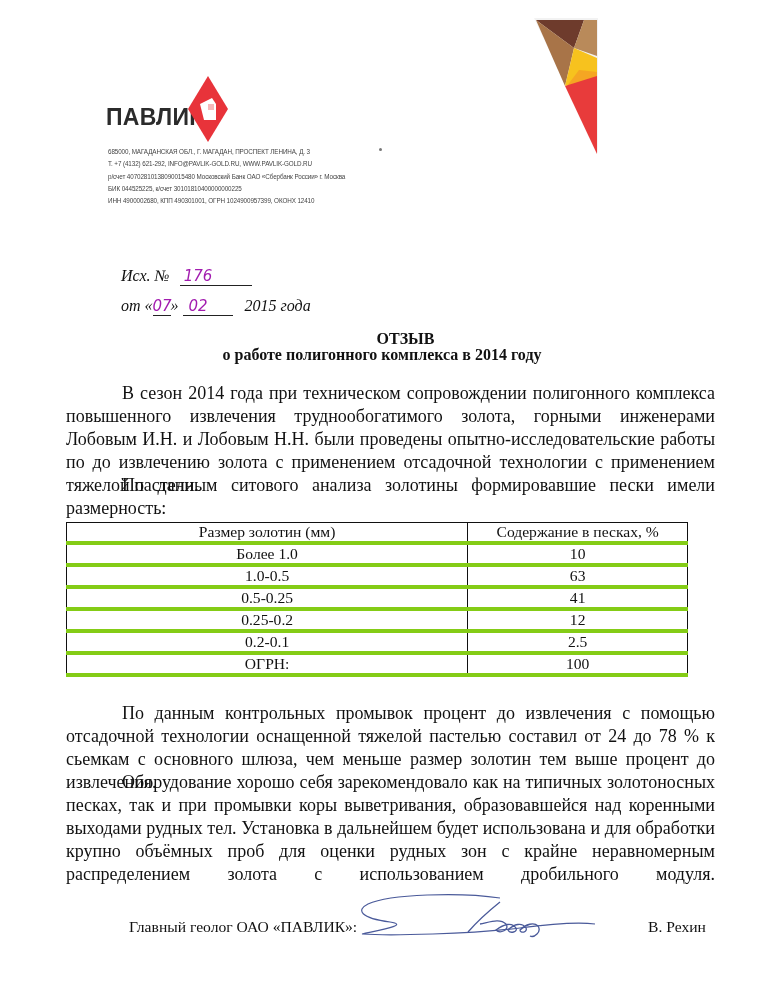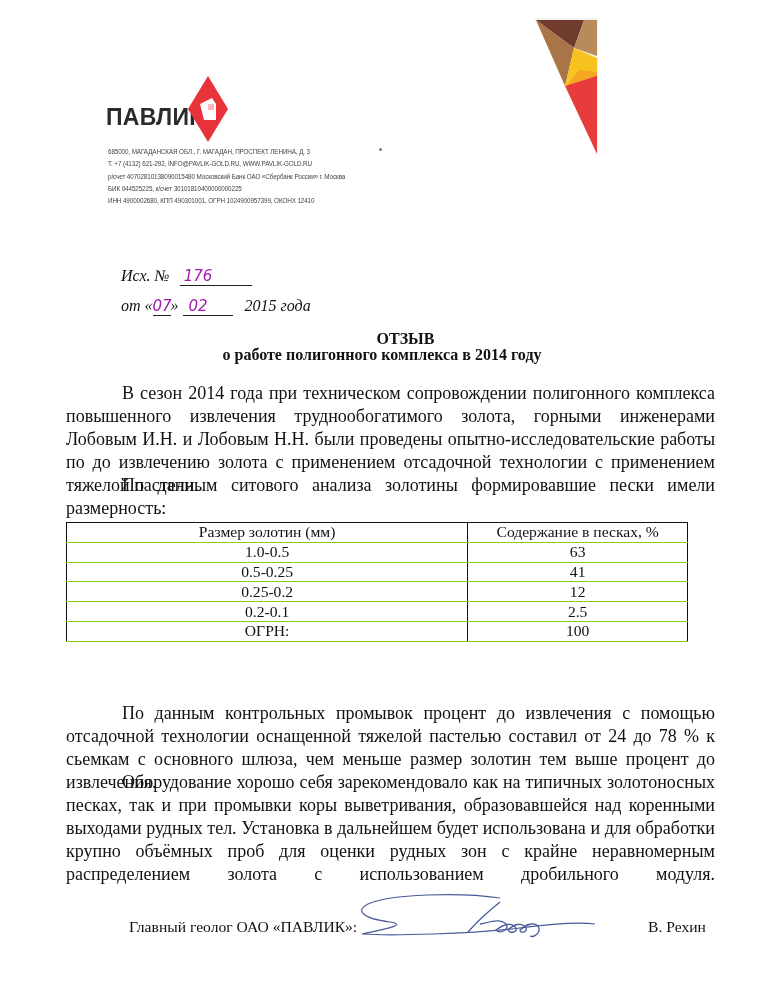--- a/index.html
+++ b/index.html
@@ -50,21 +50,21 @@
     .p2 { top: 474px; }
     .p3 { top: 702px; }
     .p4 { top: 771px; text-align-last: justify; }
 
     
     .grain-table {
       left: 66px; top: 522px; width: 622px;
       border-collapse: collapse; font-size: 15.6px;
     }
     .grain-table td, .grain-table th {
-      border-top: 1px solid #111; border-bottom: 1px solid #84cc16;
+      border-top: 1px solid #111; border-bottom: 4px solid #84cc16;
       height: 19.8px; line-height: 18px; text-align: center; font-weight: normal; padding: 0;
     }
     .grain-table .c1 { width: 402px; border-left: 1px solid #111; }
     .grain-table .c2 { width: 220px; border-left: 1px solid #111; border-right: 1px solid #111; }
 
     
     .sig-role { left: 129px; top: 918px; font-size: 15.6px; }
     .sig-name { left: 648px; top: 918px; font-size: 15.6px; }
     .sig-mark { left: 350px; top: 888px; width: 260px; height: 60px; }
   </style>
@@ -116,20 +116,24 @@
 <p class="abs para p1">В сезон 2014 года при техническом сопровождении полигонного комплекса повышенного извлечения труднообогатимого золота, горными инженерами Лобовым И.Н. и Лобовым Н.Н. были проведены опытно-исследовательские работы по до извлечению золота с применением отсадочной технологии с применением тяжелой пастели.</p>
 <p class="abs para p2">По данным ситового анализа золотины формировавшие пески имели размерность:</p>
 
 <table class="abs grain-table">
   <tbody>
       <tr>
     <th class="c1">Размер золотин (мм)</th>
     <th class="c2">Содержание в песках, %</th>
   </tr>
   <tr>
+    <td class="c1">Более  1.0</td>
+    <td class="c2">10</td>
+  </tr>
+  <tr>
     <td class="c1">1.0-0.5</td>
     <td class="c2">63</td>
   </tr>
   <tr>
     <td class="c1">0.5-0.25</td>
     <td class="c2">41</td>
   </tr>
   <tr>
     <td class="c1">0.25-0.2</td>
     <td class="c2">12</td>

